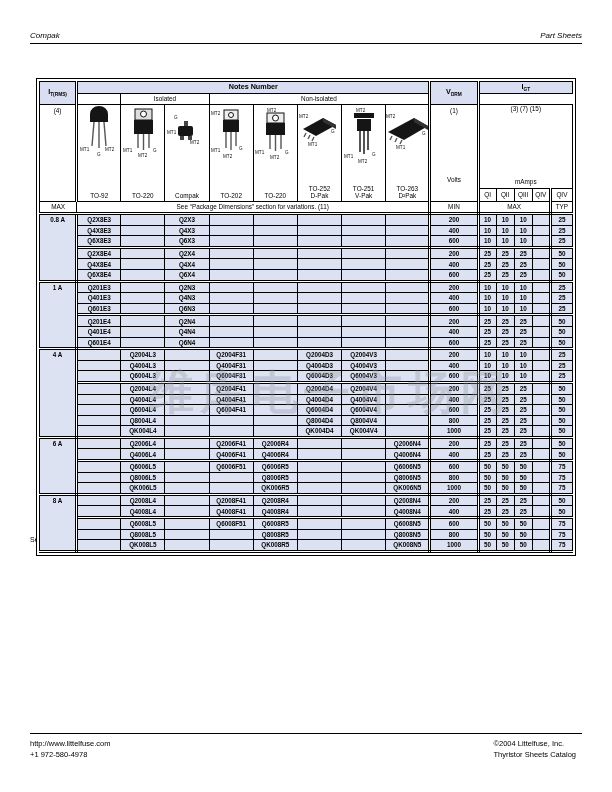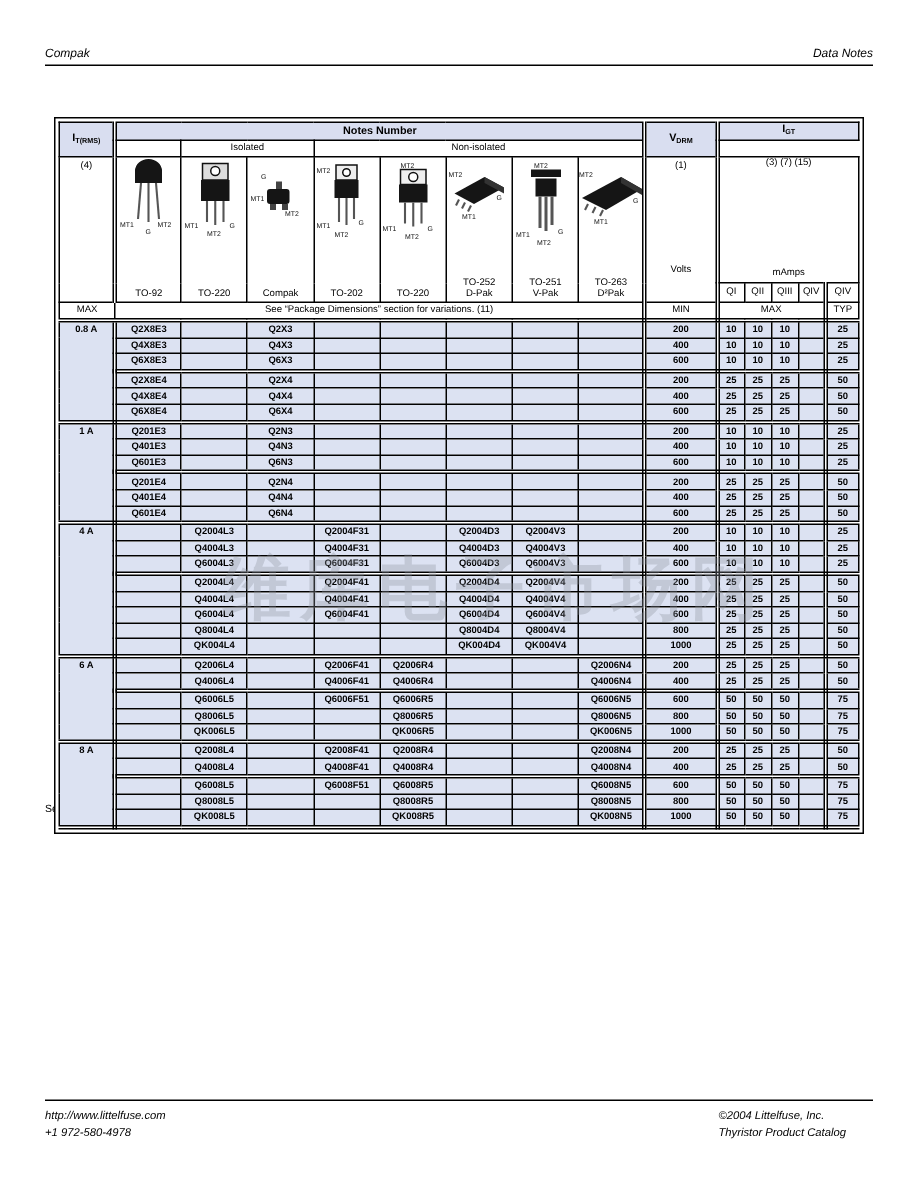--- a/index.html
+++ b/index.html
@@ -3,22 +3,22 @@
 <meta charset="utf-8">
 <style>
   html,body{margin:0;padding:0;}
   body{width:612px;height:792px;background:#fff;position:relative;overflow:hidden;
        font-family:"Liberation Sans",sans-serif;color:#000;}
   
   .runhead{position:absolute;top:31px;left:30px;right:30px;display:flex;
            justify-content:space-between;font-size:8px;font-style:italic;}
   .toprule{position:absolute;top:43px;left:30px;right:30px;border-top:1.4px solid #000;}
   .botrule{position:absolute;top:733px;left:30px;right:30px;border-top:1.4px solid #000;}
-  .runfoot{position:absolute;top:739px;left:30px;right:48px;display:flex;
-           justify-content:space-between;font-size:7.5px;font-style:italic;line-height:1.45;}
+  .runfoot{position:absolute;top:739px;left:30px;right:36px;display:flex;
+           justify-content:space-between;font-size:7.5px;line-height:1.45;}
   .runfoot .c{position:absolute;left:0;right:0;text-align:center;}
   .runfoot .r{text-align:left;position:relative;z-index:1;}
   .runfoot .l{position:relative;z-index:1;}
   
   .footnote{position:absolute;top:536px;left:30px;font-size:7px;}
   
   .wm{position:absolute;top:362px;left:148px;font-size:46px;font-weight:bold;
       letter-spacing:6px;color:#8d939e;opacity:.32;z-index:5;pointer-events:none;white-space:nowrap;}
   
   .tablewrap{position:absolute;top:78px;left:36px;z-index:1;}
@@ -50,21 +50,21 @@
   tr.sep td{border-bottom:3px double #000;}
   tr.gend td{border-bottom:3px double #000;}
   td.gcell{vertical-align:top;font-weight:bold;font-size:7px;padding-top:1px;
            border-bottom:3px double #000;}
 </style>
 </head>
 <body>
 
 <div class="runhead">
   <span>Compak</span>
-  <span>Data Notes</span>
+  <span>Part Sheets</span>
 </div>
 <div class="toprule"></div>
 
 <div class="wm">维库电子市场网</div>
 
 <div class="tablewrap">
  <div class="frame">
   <table>
     <colgroup>
       <col style="width:37px">
@@ -746,15 +746,15 @@
 <div class="footnote">See "General Notes" on page E2 - 4 and "Electrical Specification Notes" on page E2 - 5.</div>
 
 <div class="botrule"></div>
 <div class="runfoot">
   <div class="l">
     <div>http://www.littelfuse.com</div>
     <div>+1 972-580-4978</div>
   </div>
   <div class="r">
     <div>©2004 Littelfuse, Inc.</div>
-    <div>Thyristor Product Catalog</div>
+    <div>Thyristor Sheets Catalog</div>
   </div>
 </div>
 
 </body></html>

